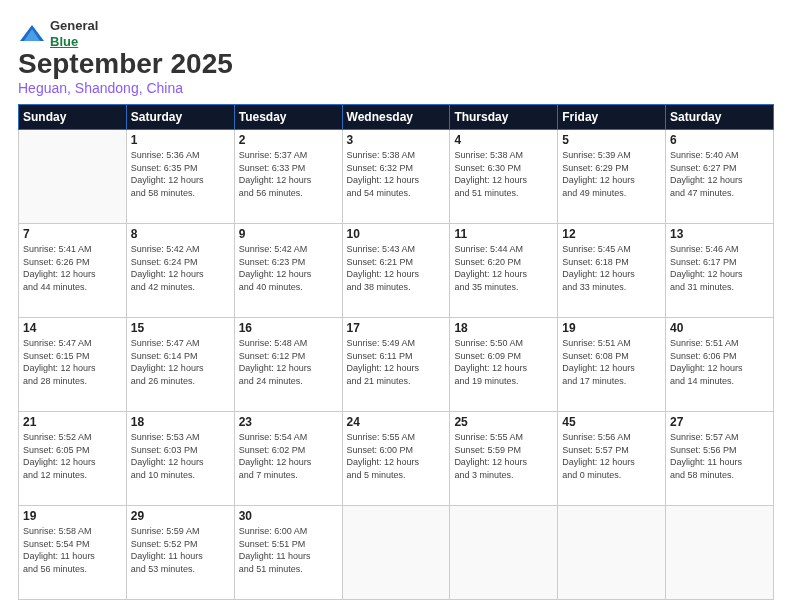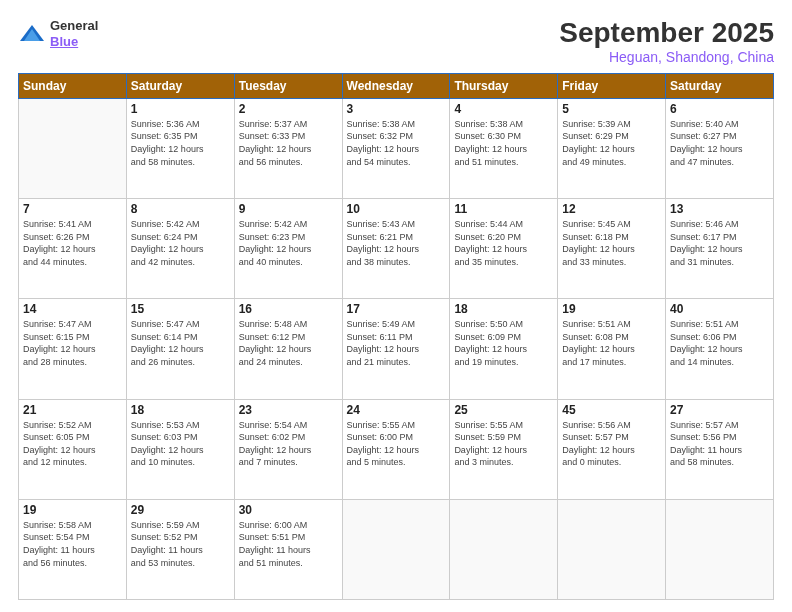--- a/index.html
+++ b/index.html
@@ -15,59 +15,60 @@
       height: 612px;
       padding: 18px 18px 12px 18px;
       display: flex;
       flex-direction: column;
     }
     .header {
       display: flex;
       align-items: flex-start;
       justify-content: space-between;
       margin-bottom: 8px;
+      flex-direction: column;
     }
     .logo {
       display: flex;
       align-items: center;
       gap: 4px;
     }
     .logo-text {
       font-size: 13px;
       font-weight: bold;
       color: #333;
       line-height: 1.2;
     }
-    .logo-text .blue { color: #8b5cf6; text-decoration: underline; }
+    .logo-text .blue { color: #15803d; text-decoration: underline; }
     .logo-icon {
       width: 28px;
       height: 22px;
     }
     .title-block {
-      text-align: right;
+      text-align: left;
     }
     .month-title {
       font-size: 28px;
       font-weight: bold;
       color: #333;
       line-height: 1.1;
     }
     .subtitle {
       font-size: 14px;
       color: #8b5cf6;
     }
     .calendar {
       border: 1px solid #ccc;
       border-collapse: collapse;
       width: 100%;
       flex: 1;
       table-layout: fixed;
     }
     .calendar th {
-      background-color: #a16207;
+      background-color: #0f172a;
       color: #fff;
       font-size: 12px;
       font-weight: bold;
       padding: 5px 4px;
       text-align: left;
       border: 1px solid #2a6bbf;
     }
     .calendar td {
       vertical-align: top;
       border: 1px solid #ccc;

